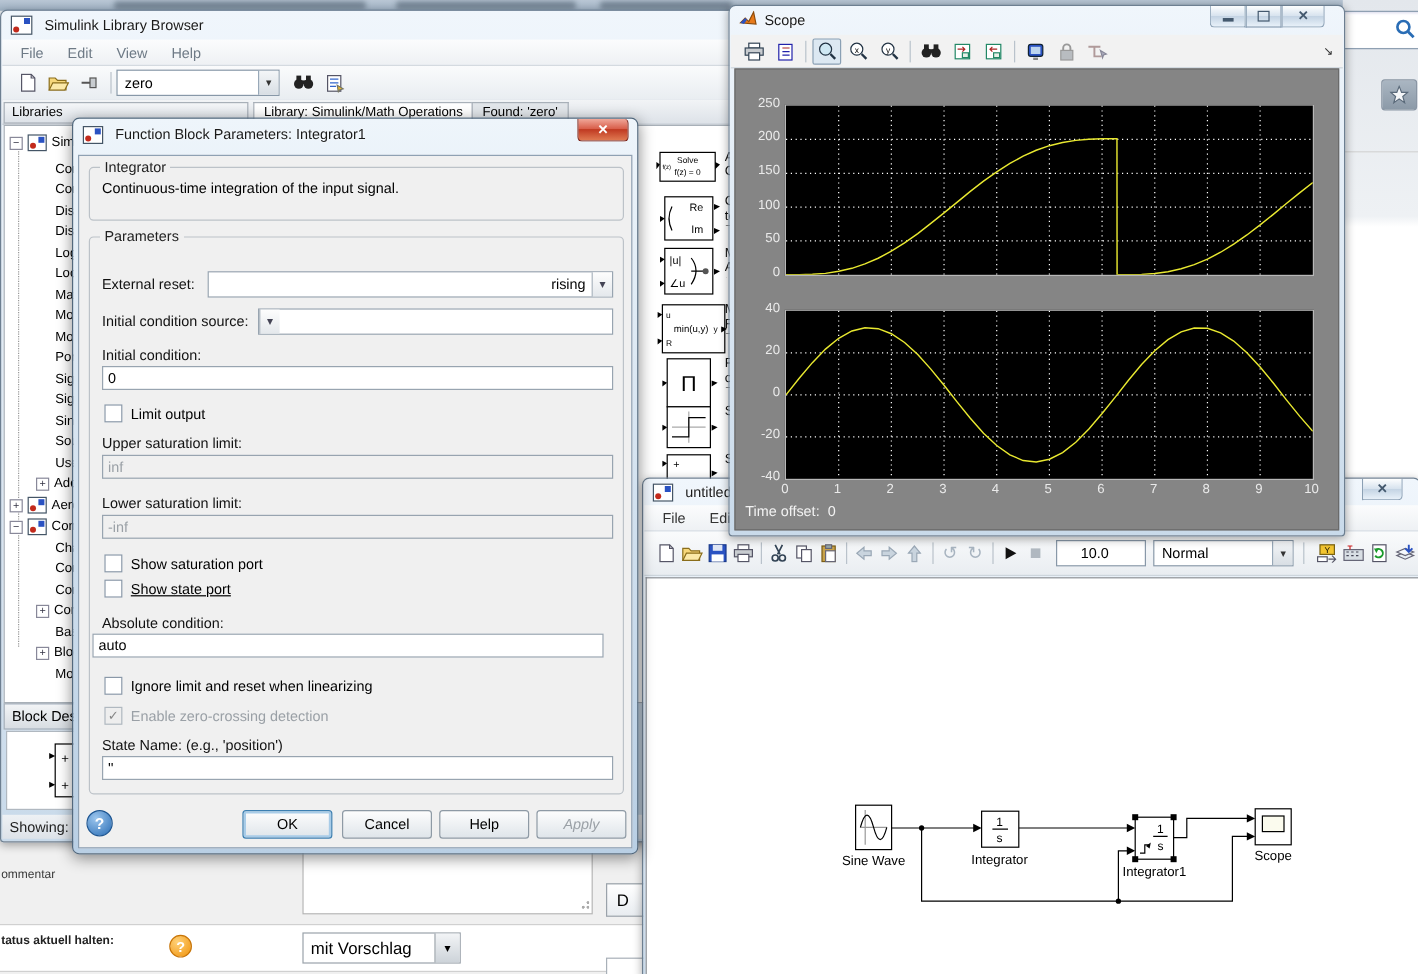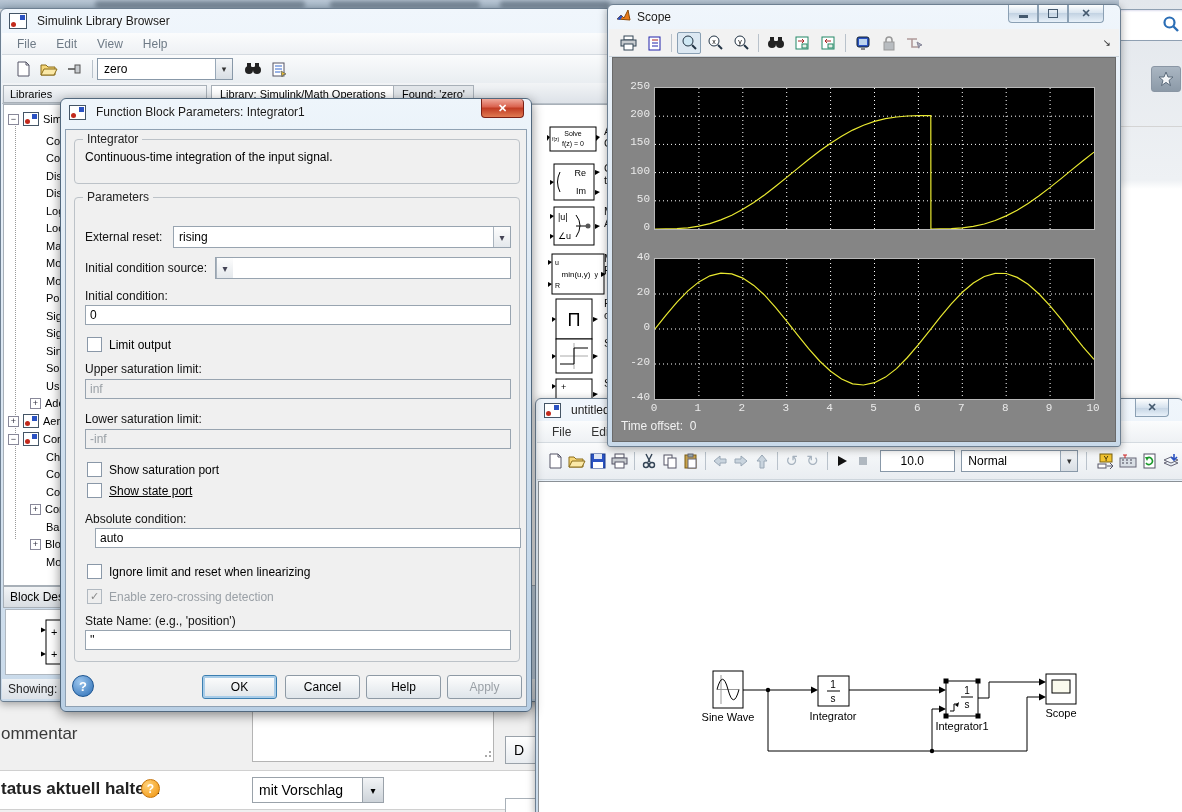--- a/index.html
+++ b/index.html
@@ -55,53 +55,53 @@
        background:linear-gradient(#eef5fb,#b9cfe4);box-shadow:0 3px 12px rgba(0,0,0,.45);}
   #dlg .content{position:absolute;left:4px;top:30px;right:4px;bottom:4px;background:#f0f0f0;border:1px solid #8fa1b3;}
   #dlg .closebtn{position:absolute;top:0;left:420px;width:41px;height:18px;border:1px solid #7c2015;border-top:none;border-radius:0 4px 4px 4px;
        background:linear-gradient(#f0a89a,#d9604c 45%,#c03a22 50%,#e07a52);color:#fff;display:flex;align-items:center;justify-content:center;font-size:11px;font-weight:bold;}
   #dlg fieldset{position:absolute;border:1px solid #bcc2c8;border-radius:4px;margin:0;padding:0;}
   #dlg legend{font-size:12px;color:#222;margin-left:8px;padding:0 4px;}
   .flabel{position:absolute;font-size:12px;color:#111;white-space:nowrap;}
   .finput{position:absolute;height:18px;border:1px solid #98a4b0;background:#fff;font-family:"Liberation Sans",sans-serif;font-size:12px;padding:0 4px;}
   .finput.dis{background:#f0f0f0;color:#9aa0a6;}
   .fselect{position:absolute;height:20px;background:#fff;border:1px solid #98a4b0;display:flex;align-items:center;}
-  .fselect .val{flex:1;padding:0 5px;}
+  .fselect .val{flex:1;padding:0 5px;text-align:right;}
   .fselect .arr{width:16px;align-self:stretch;display:flex;align-items:center;justify-content:center;background:linear-gradient(#fdfdfd,#e4e8ec);border-left:1px solid #aab4be;}
   .arr::before{content:'\25BE';font-size:10px;color:#445;}
   .chk{position:absolute;display:flex;align-items:center;gap:7px;font-size:12px;}
   .chkbox{width:13px;height:13px;border:1px solid #8a98a8;background:#fff;display:inline-flex;align-items:center;justify-content:center;font-size:11px;color:#888;}
   .chkbox.checked::before{content:'\2713';}
   .chk.dis{color:#9aa0a6;}
   .chk.dis .chkbox{background:#eee;border-color:#b0b8c0;}
   .dbtn{position:absolute;width:73px;height:22px;border:1px solid #8e9aa5;border-radius:3px;background:linear-gradient(#fdfdfd,#dfe5ea);
         display:flex;align-items:center;justify-content:center;font-size:12px;}
   .dbtn.focus{border:1px solid #3c7fb1;box-shadow:0 0 0 2px #a8cce8 inset;}
-  .dbtn.dis{color:#9aa0a6;}
+  .dbtn.dis{color:#9aa0a6;font-style:italic;}
   .helpcirc{position:absolute;width:20px;height:20px;border-radius:50%;background:radial-gradient(circle at 35% 30%,#9cc6ee,#2a6db5);color:#fff;
         display:flex;align-items:center;justify-content:center;font-weight:bold;font-size:13px;border:1px solid #1d5591;}
   .helpcirc::before{content:'?';}
   
   #scope .body{position:absolute;left:4px;top:52px;right:4px;bottom:4px;background:#858585;border:1px solid #6a6a6a;}
   .plot{position:absolute;background:#000;border:1px solid #b8b8b8;}
-  .tick{position:absolute;color:#eaeaea;font-size:11px;text-align:right;font-family:Liberation Mono, monospace;}
+  .tick{position:absolute;color:#eaeaea;font-size:11px;text-align:right;font-family:Liberation Sans, sans-serif;}
   .xtick{width:16px;text-align:center;}
   .timeoff{position:absolute;left:8px;bottom:8px;color:#f2f2f2;font-size:12px;}
   
   #untitled .canvas{position:absolute;left:2px;right:0;top:82px;bottom:0;background:#fff;border:1px solid #8a9096;border-right:none;border-bottom:none;}
   .field{height:20px;border:1px solid #8898a8;background:#fff;display:flex;align-items:center;padding:0 20px;}
   
   #tabstrip{position:absolute;left:0;top:0;width:1182px;height:9px;background:linear-gradient(#b9c6d4,#9fb2c4);overflow:hidden;}
   .tabblob{position:absolute;top:1px;height:7px;background:#5a6a7a;border-radius:3px;filter:blur(2px);opacity:.65;}
   #rightstrip{position:absolute;left:1119px;top:0;width:63px;height:450px;background:linear-gradient(#e3e7ec,#eef1f4 40%,#fff 42%);}
   .searchbox{position:absolute;left:1117px;top:9px;width:70px;height:30px;border:1px solid #8fa0b2;border-radius:4px;background:#fff;box-shadow:inset 0 1px 2px #dde;}
   .starbtn{position:absolute;left:1151px;top:66px;width:28px;height:24px;border:1px solid #8a96a4;border-radius:3px;background:linear-gradient(#aab6c2,#8c9aa8);display:flex;align-items:center;justify-content:center;}
   #formarea{position:absolute;left:0;top:698px;width:537px;height:114px;background:#f0f0f0;}
   #formarea .row2{position:absolute;left:0;top:72px;width:100%;height:38px;background:#fff;border-top:1px solid #d0d0d0;border-bottom:1px solid #d0d0d0;}
-  .biglabel{font-size:17px;color:#3a3a3a;}
+  .biglabel{font-size:10px;color:#3a3a3a;}
   .orangeq{display:inline-flex;width:17px;height:17px;border-radius:50%;background:radial-gradient(circle at 35% 30%,#ffd27a,#f0920a);border:1px solid #c87508;color:#fff;font-weight:bold;font-size:12px;align-items:center;justify-content:center;}
   .orangeq::before{content:'?';}
   .tarea{position:absolute;left:252px;top:4px;width:240px;height:58px;background:#fff;border:1px solid #b4b4b4;}
   .grip{position:absolute;right:2px;bottom:2px;width:8px;height:8px;background:
         radial-gradient(circle at 7px 1px,#aaa 1px,transparent 1.5px),
         radial-gradient(circle at 7px 5px,#aaa 1px,transparent 1.5px),
         radial-gradient(circle at 3px 5px,#aaa 1px,transparent 1.5px);}
   .gselect{position:absolute;left:252px;top:6px;width:130px;height:24px;border:1px solid #9aa2aa;background:#fff;display:flex;align-items:center;font-size:14px;}
   .gselect .val{flex:1;padding:0 6px;}
   .gselect .arr2{width:20px;align-self:stretch;background:linear-gradient(#f2f4f6,#cdd3d9);border-left:1px solid #9aa2aa;display:flex;align-items:center;justify-content:center;}
@@ -775,21 +775,21 @@
       <div class="finput dis" style="left:10px;top:225px;width:416px;line-height:18px;"><span>-inf</span></div>
       <div class="chk" style="left:12px;top:258px;">
           <span class="chkbox"></span>
           <span>Show saturation port</span>
         </div>
       <div class="chk" style="left:12px;top:279px;text-decoration:underline;">
           <span class="chkbox"></span>
           <span>Show state port</span>
         </div>
       <span class="flabel" style="left:10px;top:308px;">Absolute condition:</span>
-      <div class="finput" style="left:20px;top:324px;width:416px;line-height:18px;"><span>auto</span></div>
+      <div class="finput" style="left:2px;top:324px;width:416px;line-height:18px;"><span>auto</span></div>
       <div class="chk" style="left:12px;top:360px;">
           <span class="chkbox"></span>
           <span>Ignore limit and reset when linearizing</span>
         </div>
       <div class="chk dis" style="left:12px;top:385px;">
           <span class="chkbox checked"></span>
           <span>Enable zero-crossing detection</span>
         </div>
       <span class="flabel" style="left:10px;top:410px;">State Name: (e.g., 'position')</span>
       <div class="finput" style="left:10px;top:426px;width:416px;line-height:18px;"><span>''</span></div>

